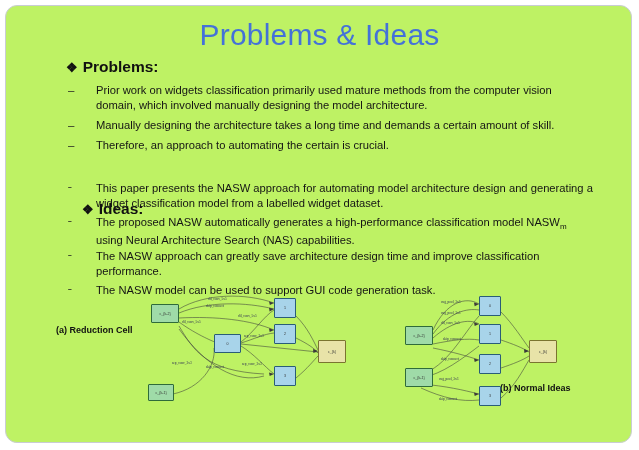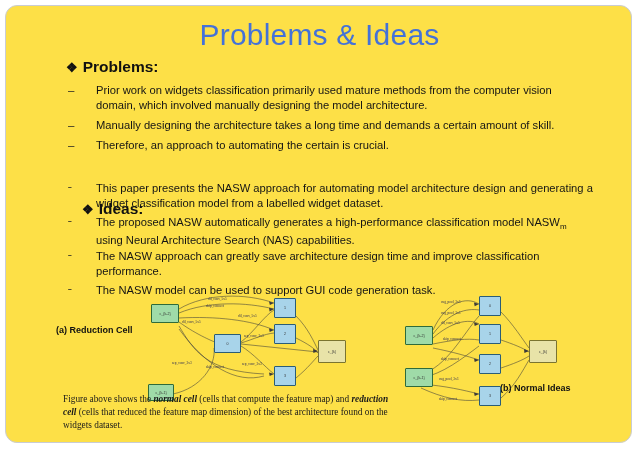--- a/index.html
+++ b/index.html
@@ -1,19 +1,19 @@
 <!DOCTYPE html>
 <html><head>
 <meta charset="utf-8">
 <style>
   html,body{margin:0;padding:0;background:#fff;}
   body{width:639px;height:450px;overflow:hidden;
        font-family:"Liberation Sans",sans-serif;}
   .slide{position:absolute;left:5px;top:5px;width:627px;height:438px;
-         border:1.5px solid #c9ccd4;border-radius:12px;background:#fde047;
+         border:1.5px solid #c9ccd4;border-radius:12px;background:#bef264;
          box-sizing:border-box;overflow:hidden;}
   .title{position:absolute;left:0;top:12px;width:627px;text-align:center;
          font-size:30px;color:#4472d8;letter-spacing:.2px;font-weight:400;}
   .sec-head{position:absolute;font-size:15.5px;font-weight:bold;color:#111;}
   .sec-head .dia{font-size:13px;margin-right:5px;}
   .bl{position:absolute;font-size:11.2px;color:#141414;line-height:1.33;}
   .bl .mk{position:absolute;left:0;top:0;width:14px;text-align:left;color:#222;}
   .bl .tx{display:block;margin-left:28px;}
   .mk-dash{font-size:11.5px;}
   .mk-hy{font-size:11px;line-height:.8;}
@@ -169,15 +169,14 @@
     <div class="nd n-in" style="left:14px;top:74px;width:28px;height:19px;">c_{k-1}</div>
 
     <div class="nd n-mid" style="left:88px;top:2px;width:22px;height:20px;">0</div>
     <div class="nd n-mid" style="left:88px;top:30px;width:22px;height:20px;">1</div>
     <div class="nd n-mid" style="left:88px;top:60px;width:22px;height:20px;">2</div>
     <div class="nd n-mid" style="left:88px;top:92px;width:22px;height:20px;">3</div>
 
     <div class="nd n-out" style="left:138px;top:46px;width:28px;height:23px;">c_{k}</div>
   </div>
 
-  <div class="cap">Figure above shows the <i>normal cell</i> (cells that compute the feature map) and <i>reduction cell</i> (cells that reduced the feature map dimension) of the best architecture found on the widgets dataset.</div>
 
 </div>
 
 </body></html>

